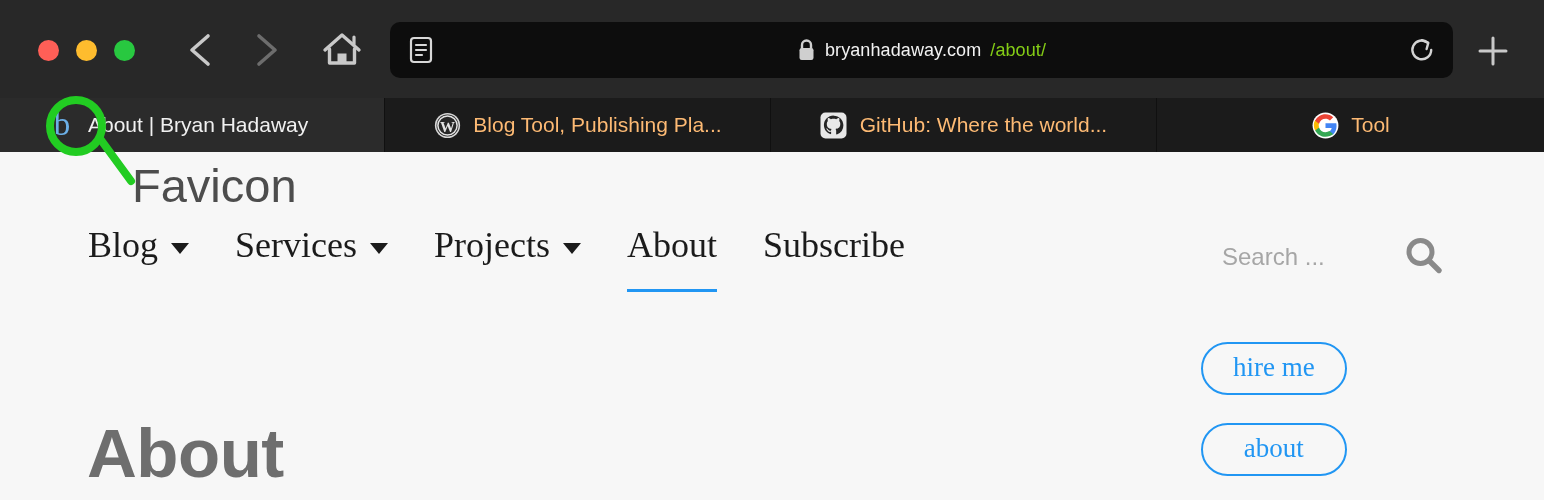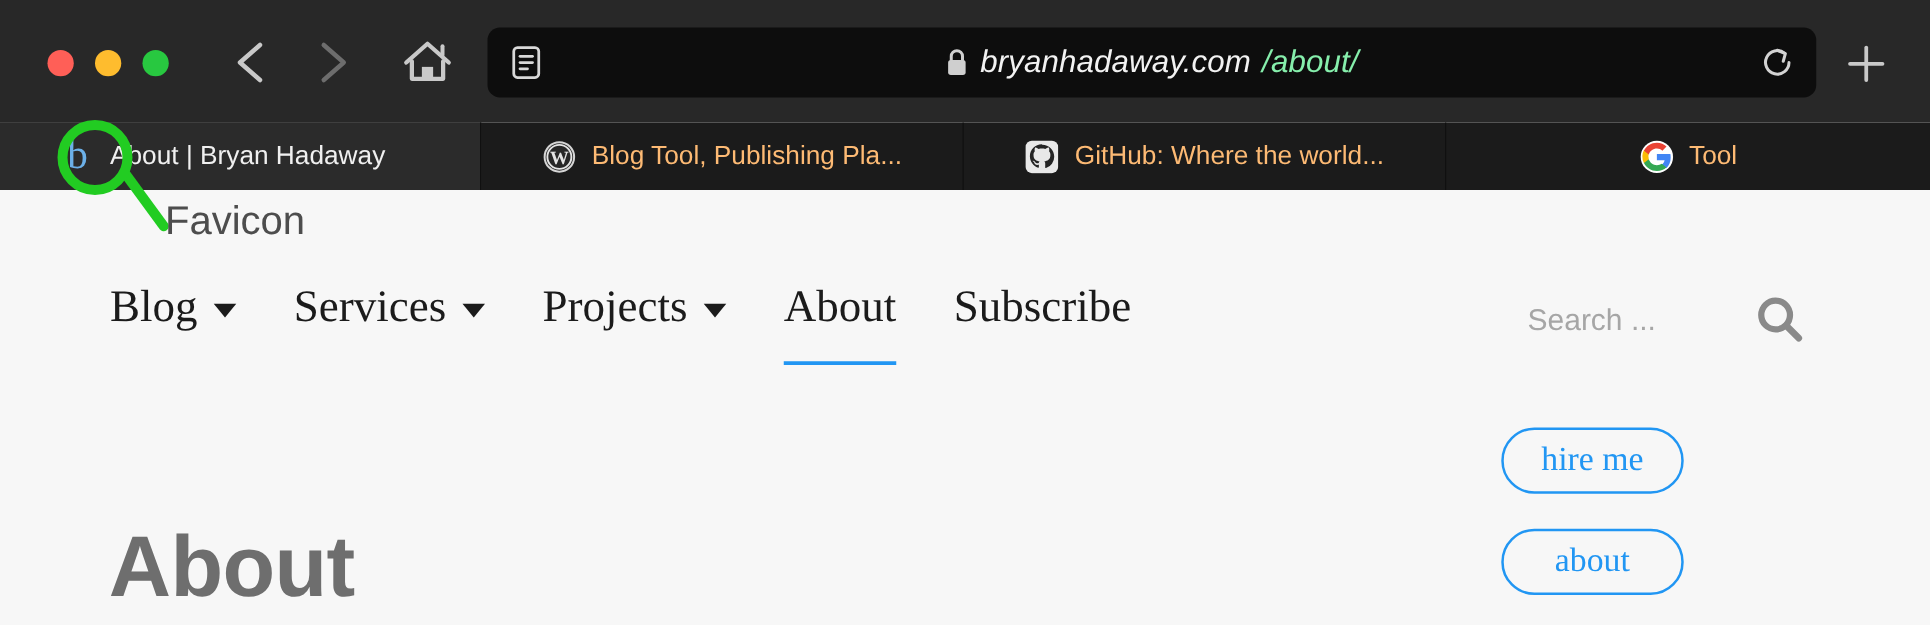--- a/index.html
+++ b/index.html
@@ -41,23 +41,23 @@
     transform: translateY(-50%);
     width: 30px; height: 30px;
     display: flex; align-items: center; justify-content: center;
   }
   .url-center {
     position: absolute; left: 0; right: 0; top: 50%;
     transform: translateY(-50%);
     display: flex; align-items: center; justify-content: center; gap: 9px;
   }
   .lock-icon { display: block; }
-  .url-text { font-size: 25px; letter-spacing: 0.1px; font-style: italic; }
+  .url-text { font-size: 18px; letter-spacing: 0.1px; }
   .url-host { color: #f2f2f2; }
-  .url-path { color: #86efac; }
+  .url-path { color: #84cc16; }
   .reload-btn {
     position: absolute; right: 14px; top: 50%;
     transform: translateY(-50%);
     width: 34px; height: 34px;
     display: flex; align-items: center; justify-content: center;
   }
   .newtab-btn {
     position: absolute; left: 1470px; top: 28px;
     width: 46px; height: 46px;
     display: flex; align-items: center; justify-content: center;
@@ -166,21 +166,21 @@
 
   
   .annotation {
     position: absolute; top: 0; left: 0;
     width: 1544px; height: 500px;
     pointer-events: none;
   }
   .anno-label {
     position: absolute; left: 132px; top: 158px;
     font-family: "Liberation Sans", sans-serif;
-    font-size: 32px; color: #4d4d4d;
+    font-size: 47px; color: #4d4d4d;
   }
 </style>
 </head>
 <body>
 
 <div id="root">
 
   <div class="browser-chrome">
 
     <div class="traffic-lights">

